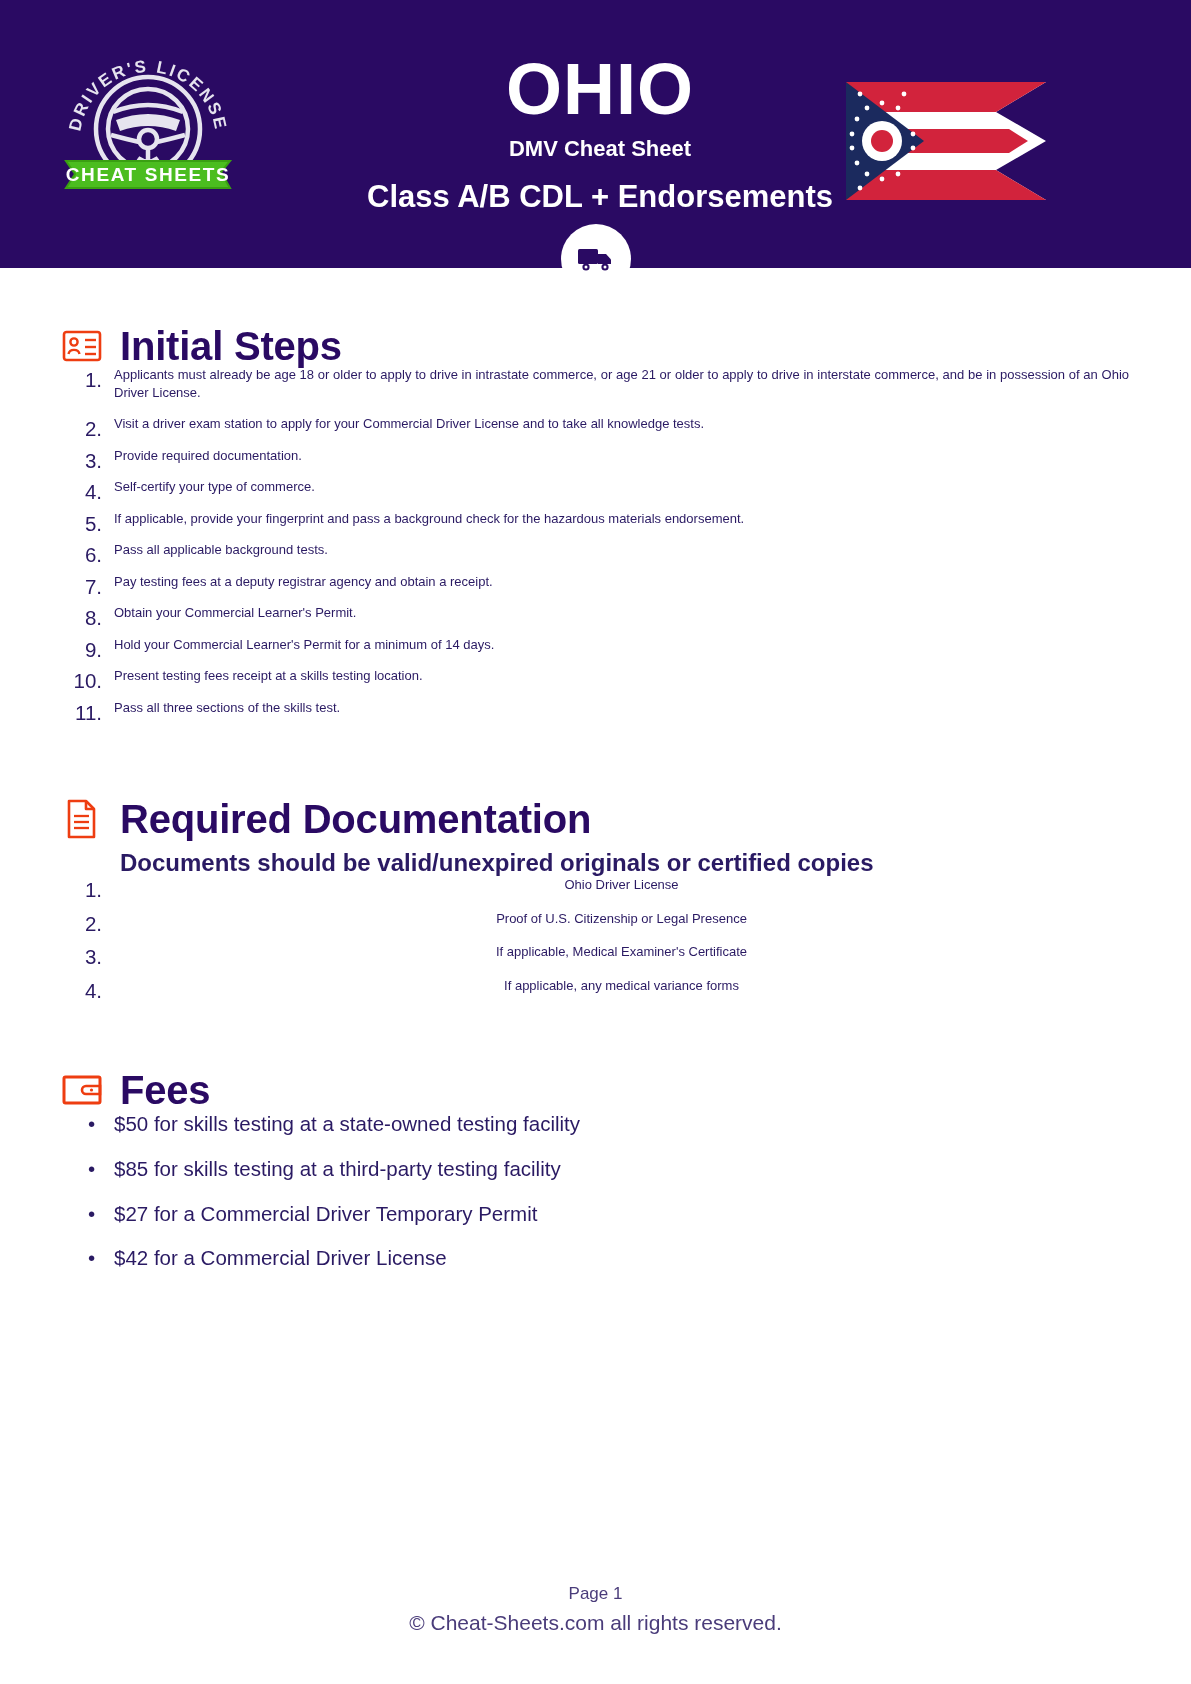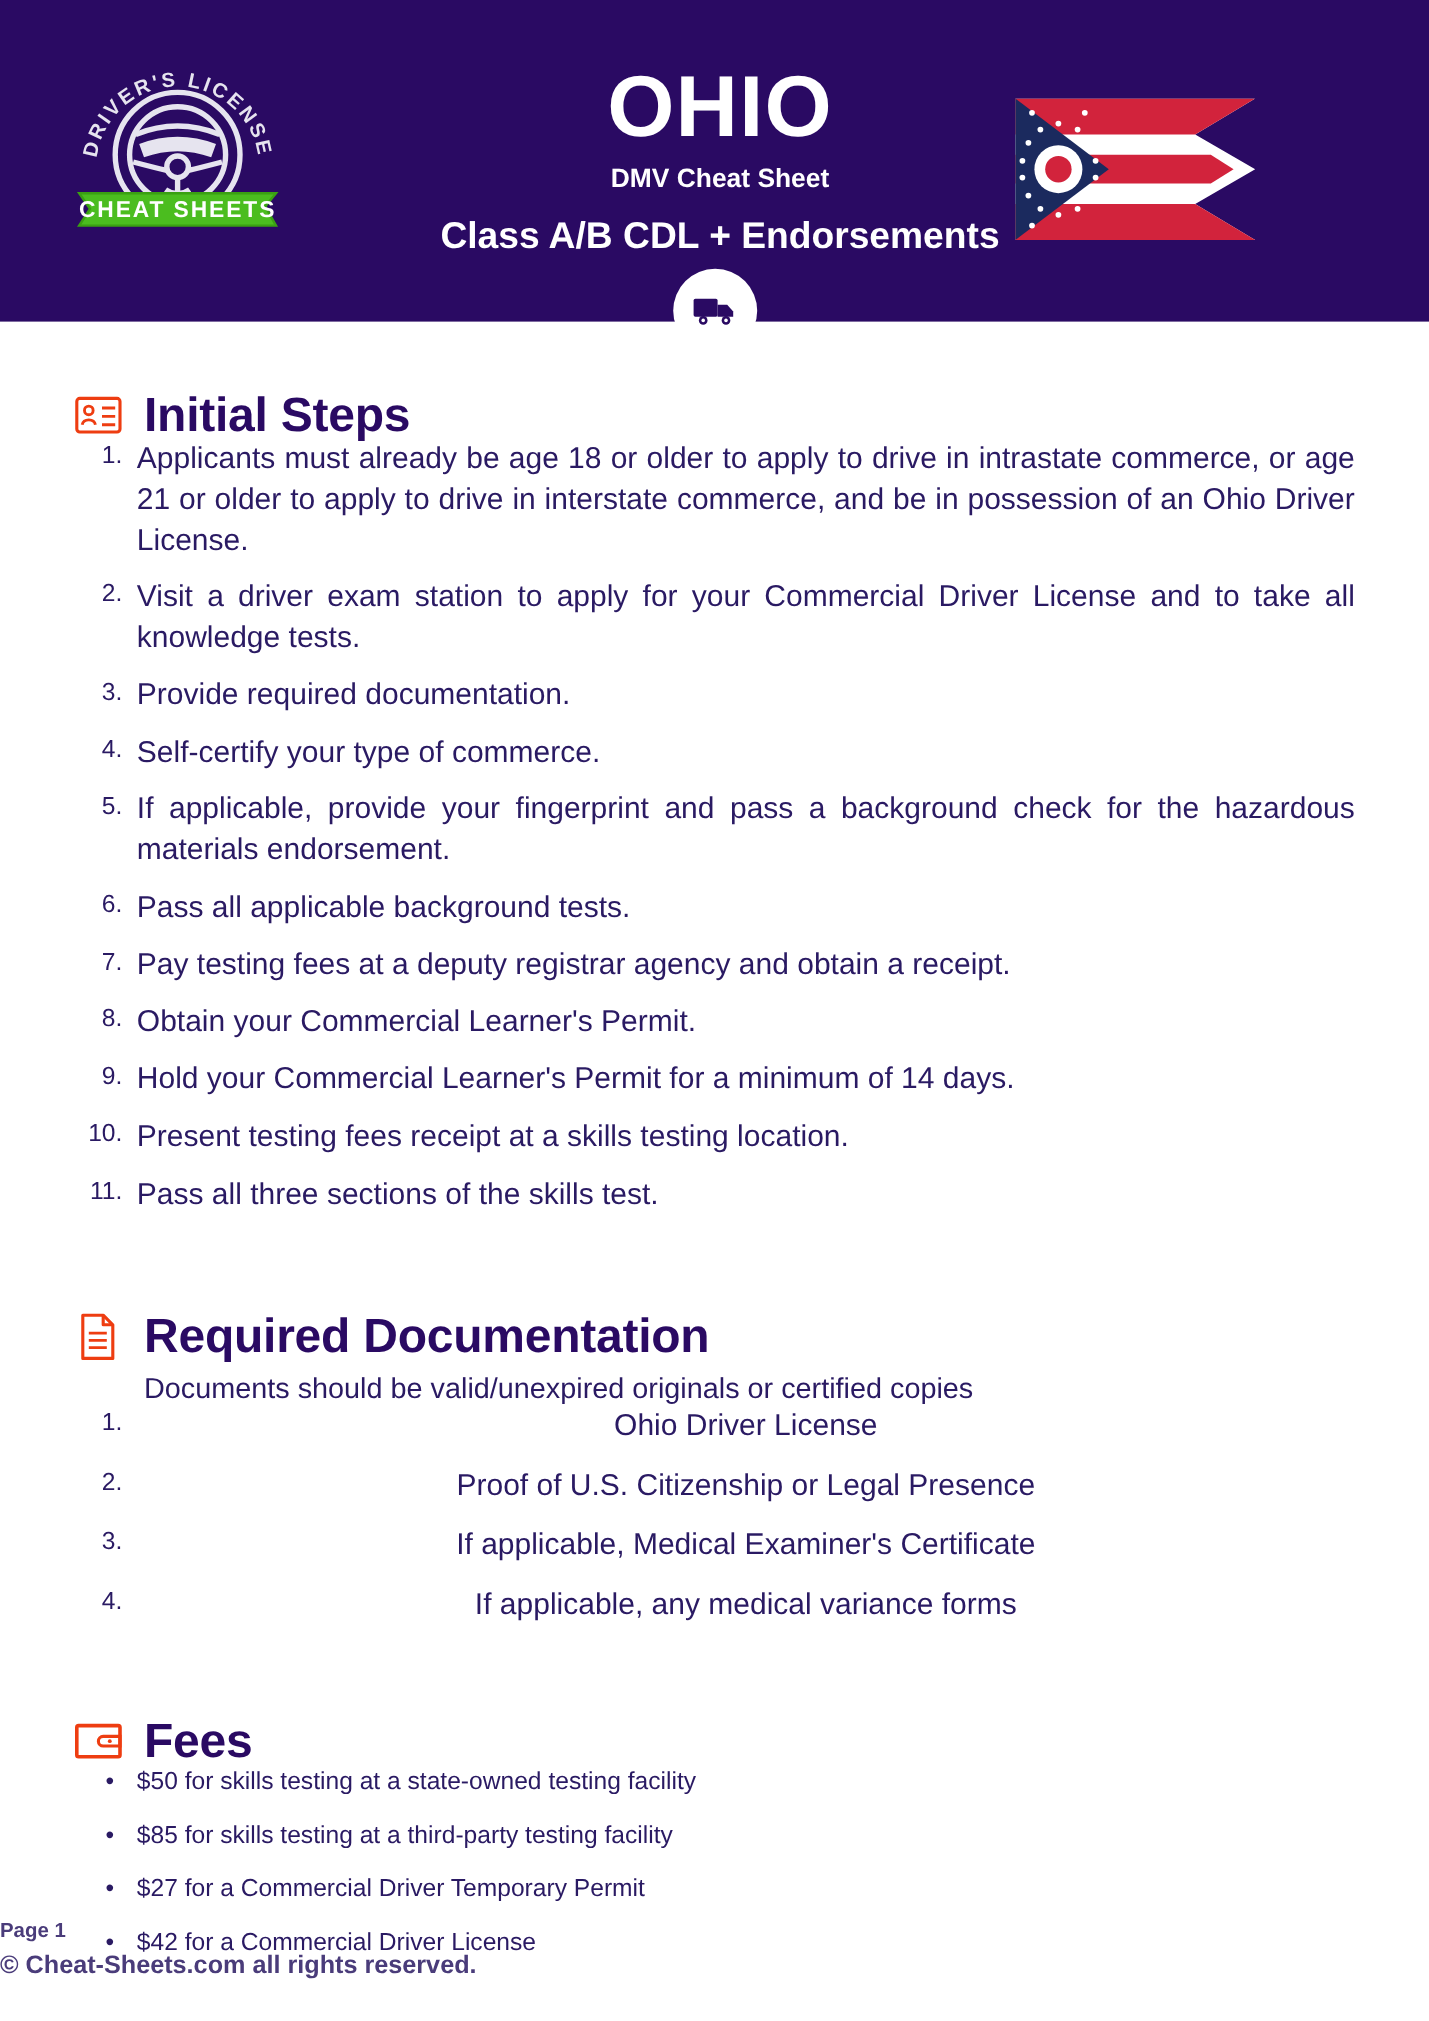--- a/index.html
+++ b/index.html
@@ -113,37 +113,37 @@
   .sec-title {
     font-size: 40px;
     font-weight: 700;
     color: #2a0a63;
     line-height: 1.0;
     letter-spacing: -0.2px;
     margin: 0;
   }
   .sec-sub {
     font-size: 24px;
-    font-weight: 400;
+    font-weight: 700;
     color: #2a1a63;
     margin: 10px 0 0 0;
     line-height: 1.15;
   }
 
   ol.steps, ol.docs {
     margin: 0;
     padding: 0;
     list-style: none;
     counter-reset: item;
   }
   ol.steps > li, ol.docs > li {
     counter-increment: item;
     position: relative;
     padding-left: 52px;
-    font-size: 25px;
+    font-size: 13px;
     line-height: 1.35;
     color: #2a1a63;
     text-align: justify;
     text-justify: inter-word;
   }
   ol.steps > li::before, ol.docs > li::before {
     content: counter(item) ".";
     position: absolute;
     left: 0;
     width: 40px;
@@ -180,24 +180,24 @@
   .fees-wrap  { margin-top: 24px; }
 
   #initial-steps-section { padding-top: 58px; }
   #required-docs-section { padding-top: 68px; }
   #fees-section         { padding-top: 60px; }
 
   
   .footer {
     position: absolute;
     left: 0;
-    bottom: 34px;
+    bottom: 49px;
     width: 100%;
+    text-align: center;
     color: #4a3c7a;
-    font-weight: bold;
   }
   .footer .page-num { font-size: 17px; margin-bottom: 7px; }
   .footer .copyright { font-size: 21px; }
 </style>
 </head>
 <body>
 
 <div class="header">
 
   <div class="logo-wrap">

